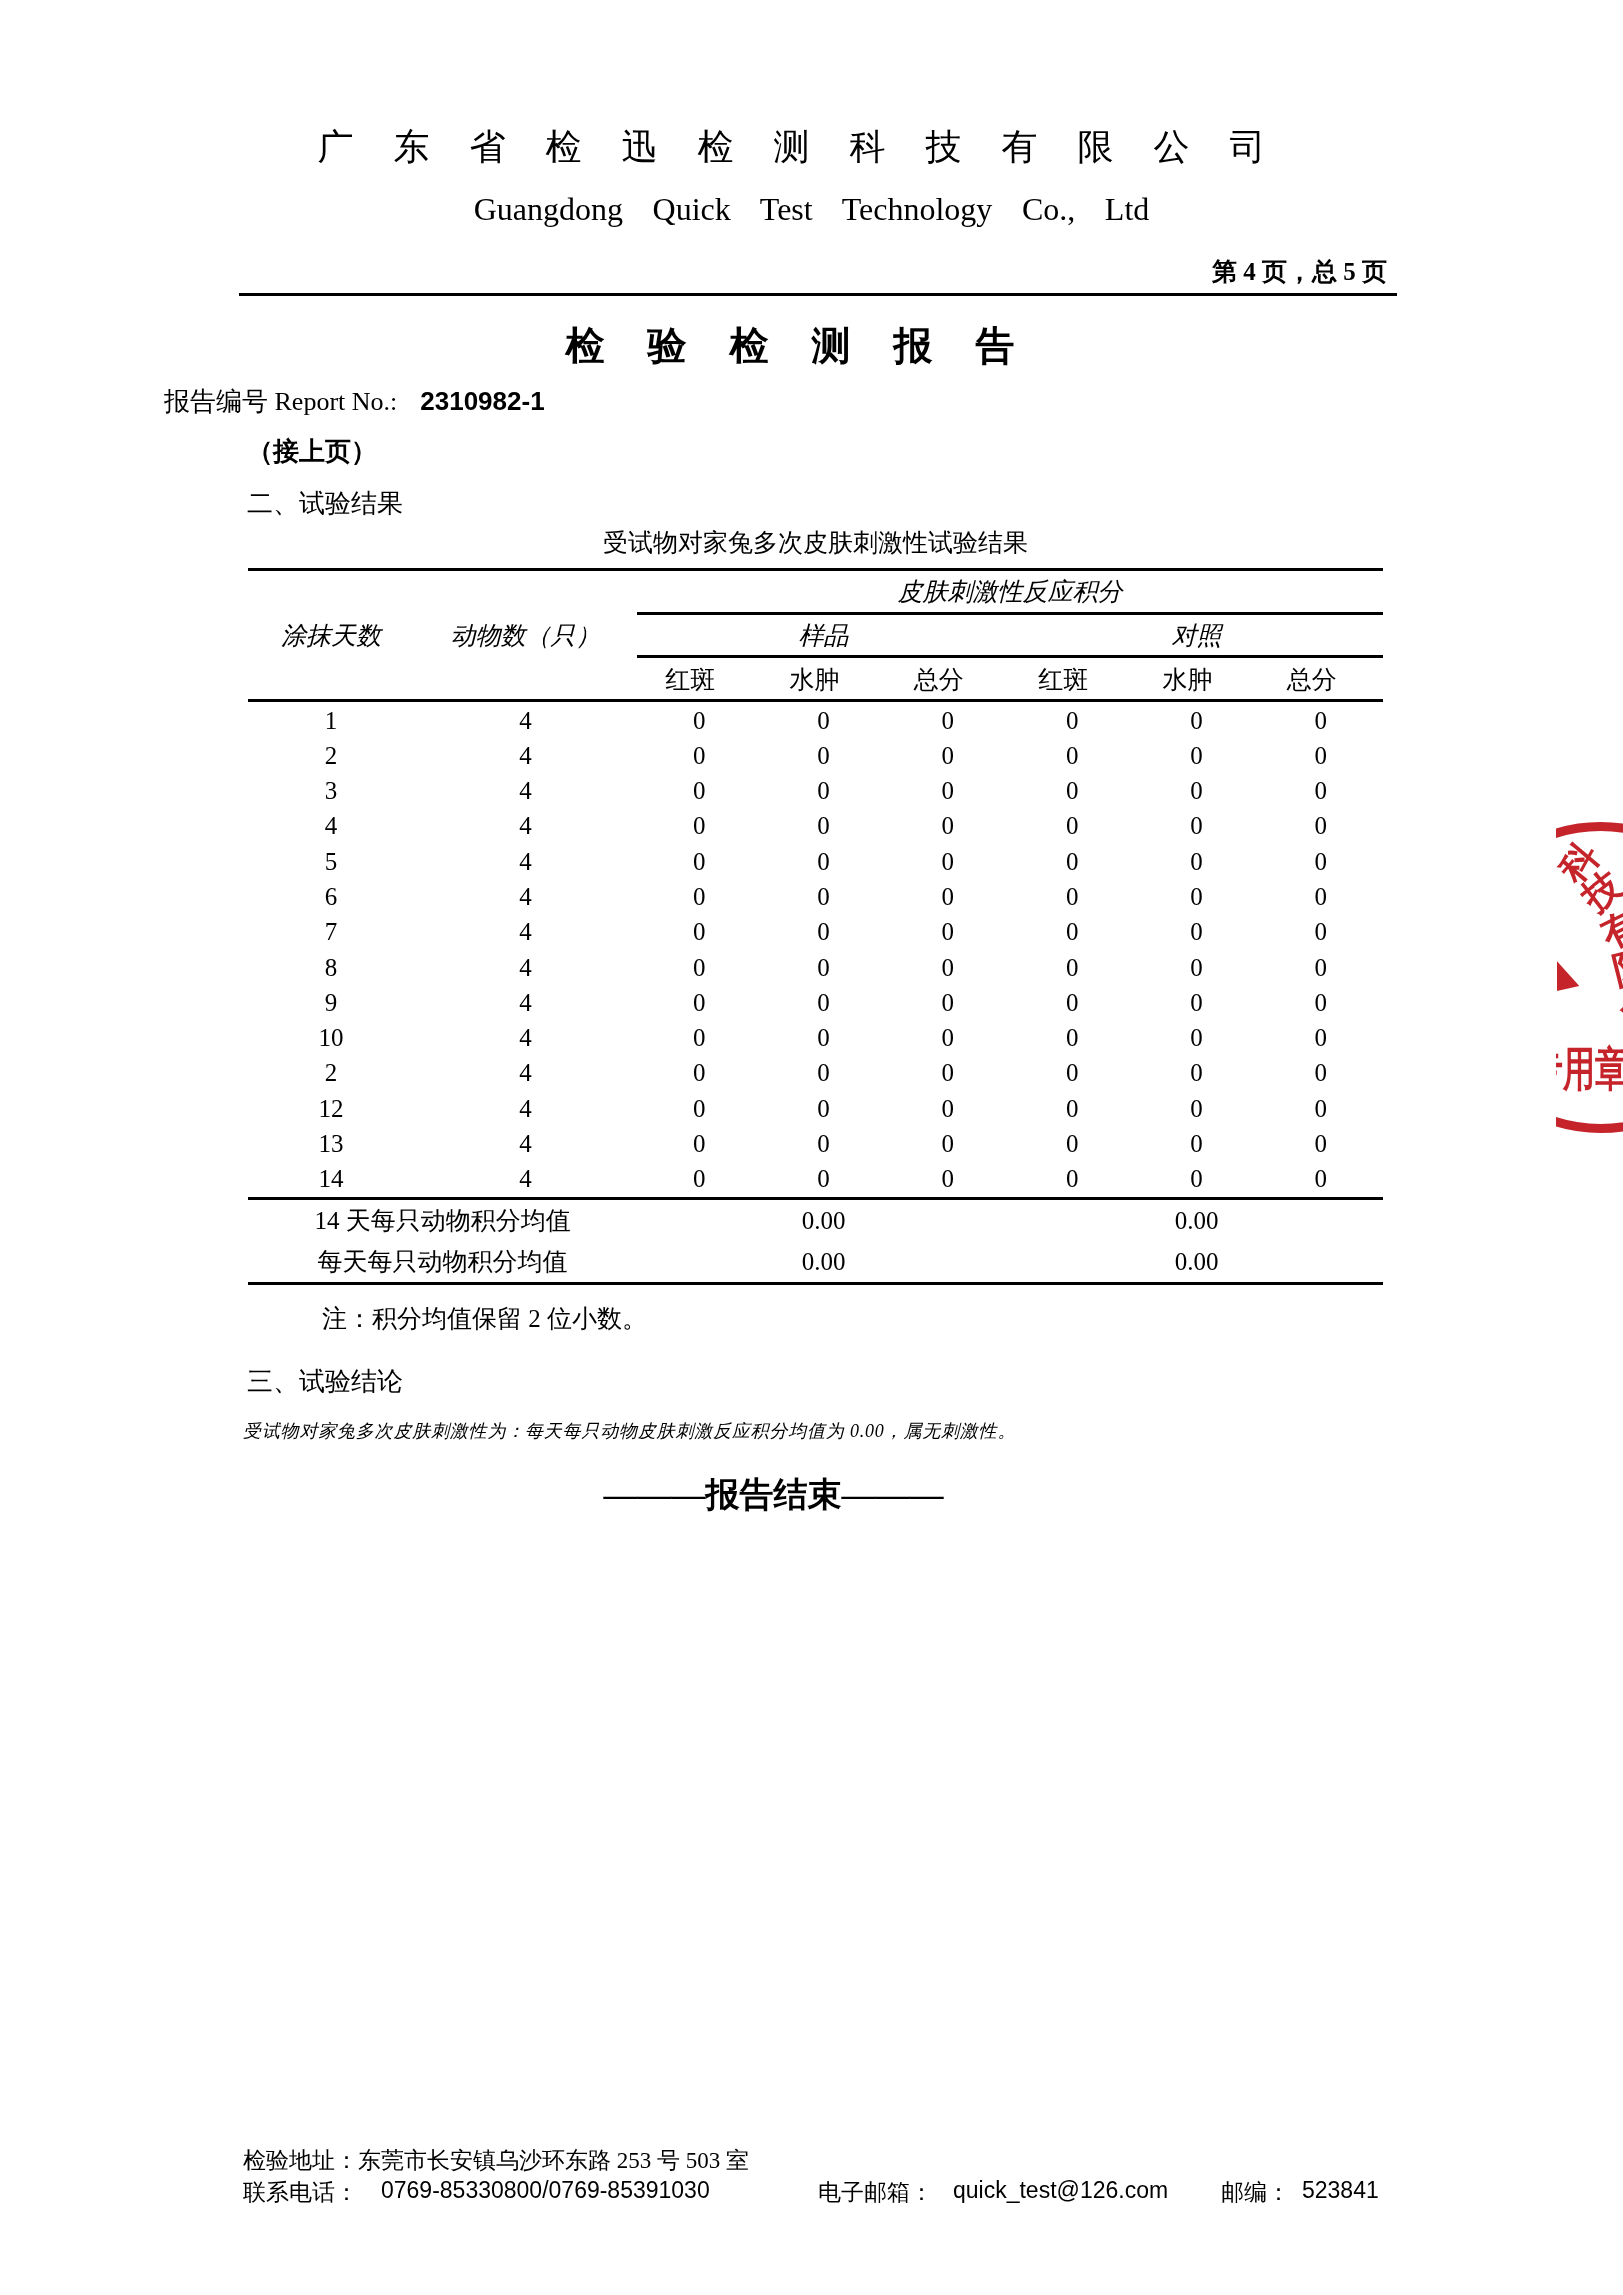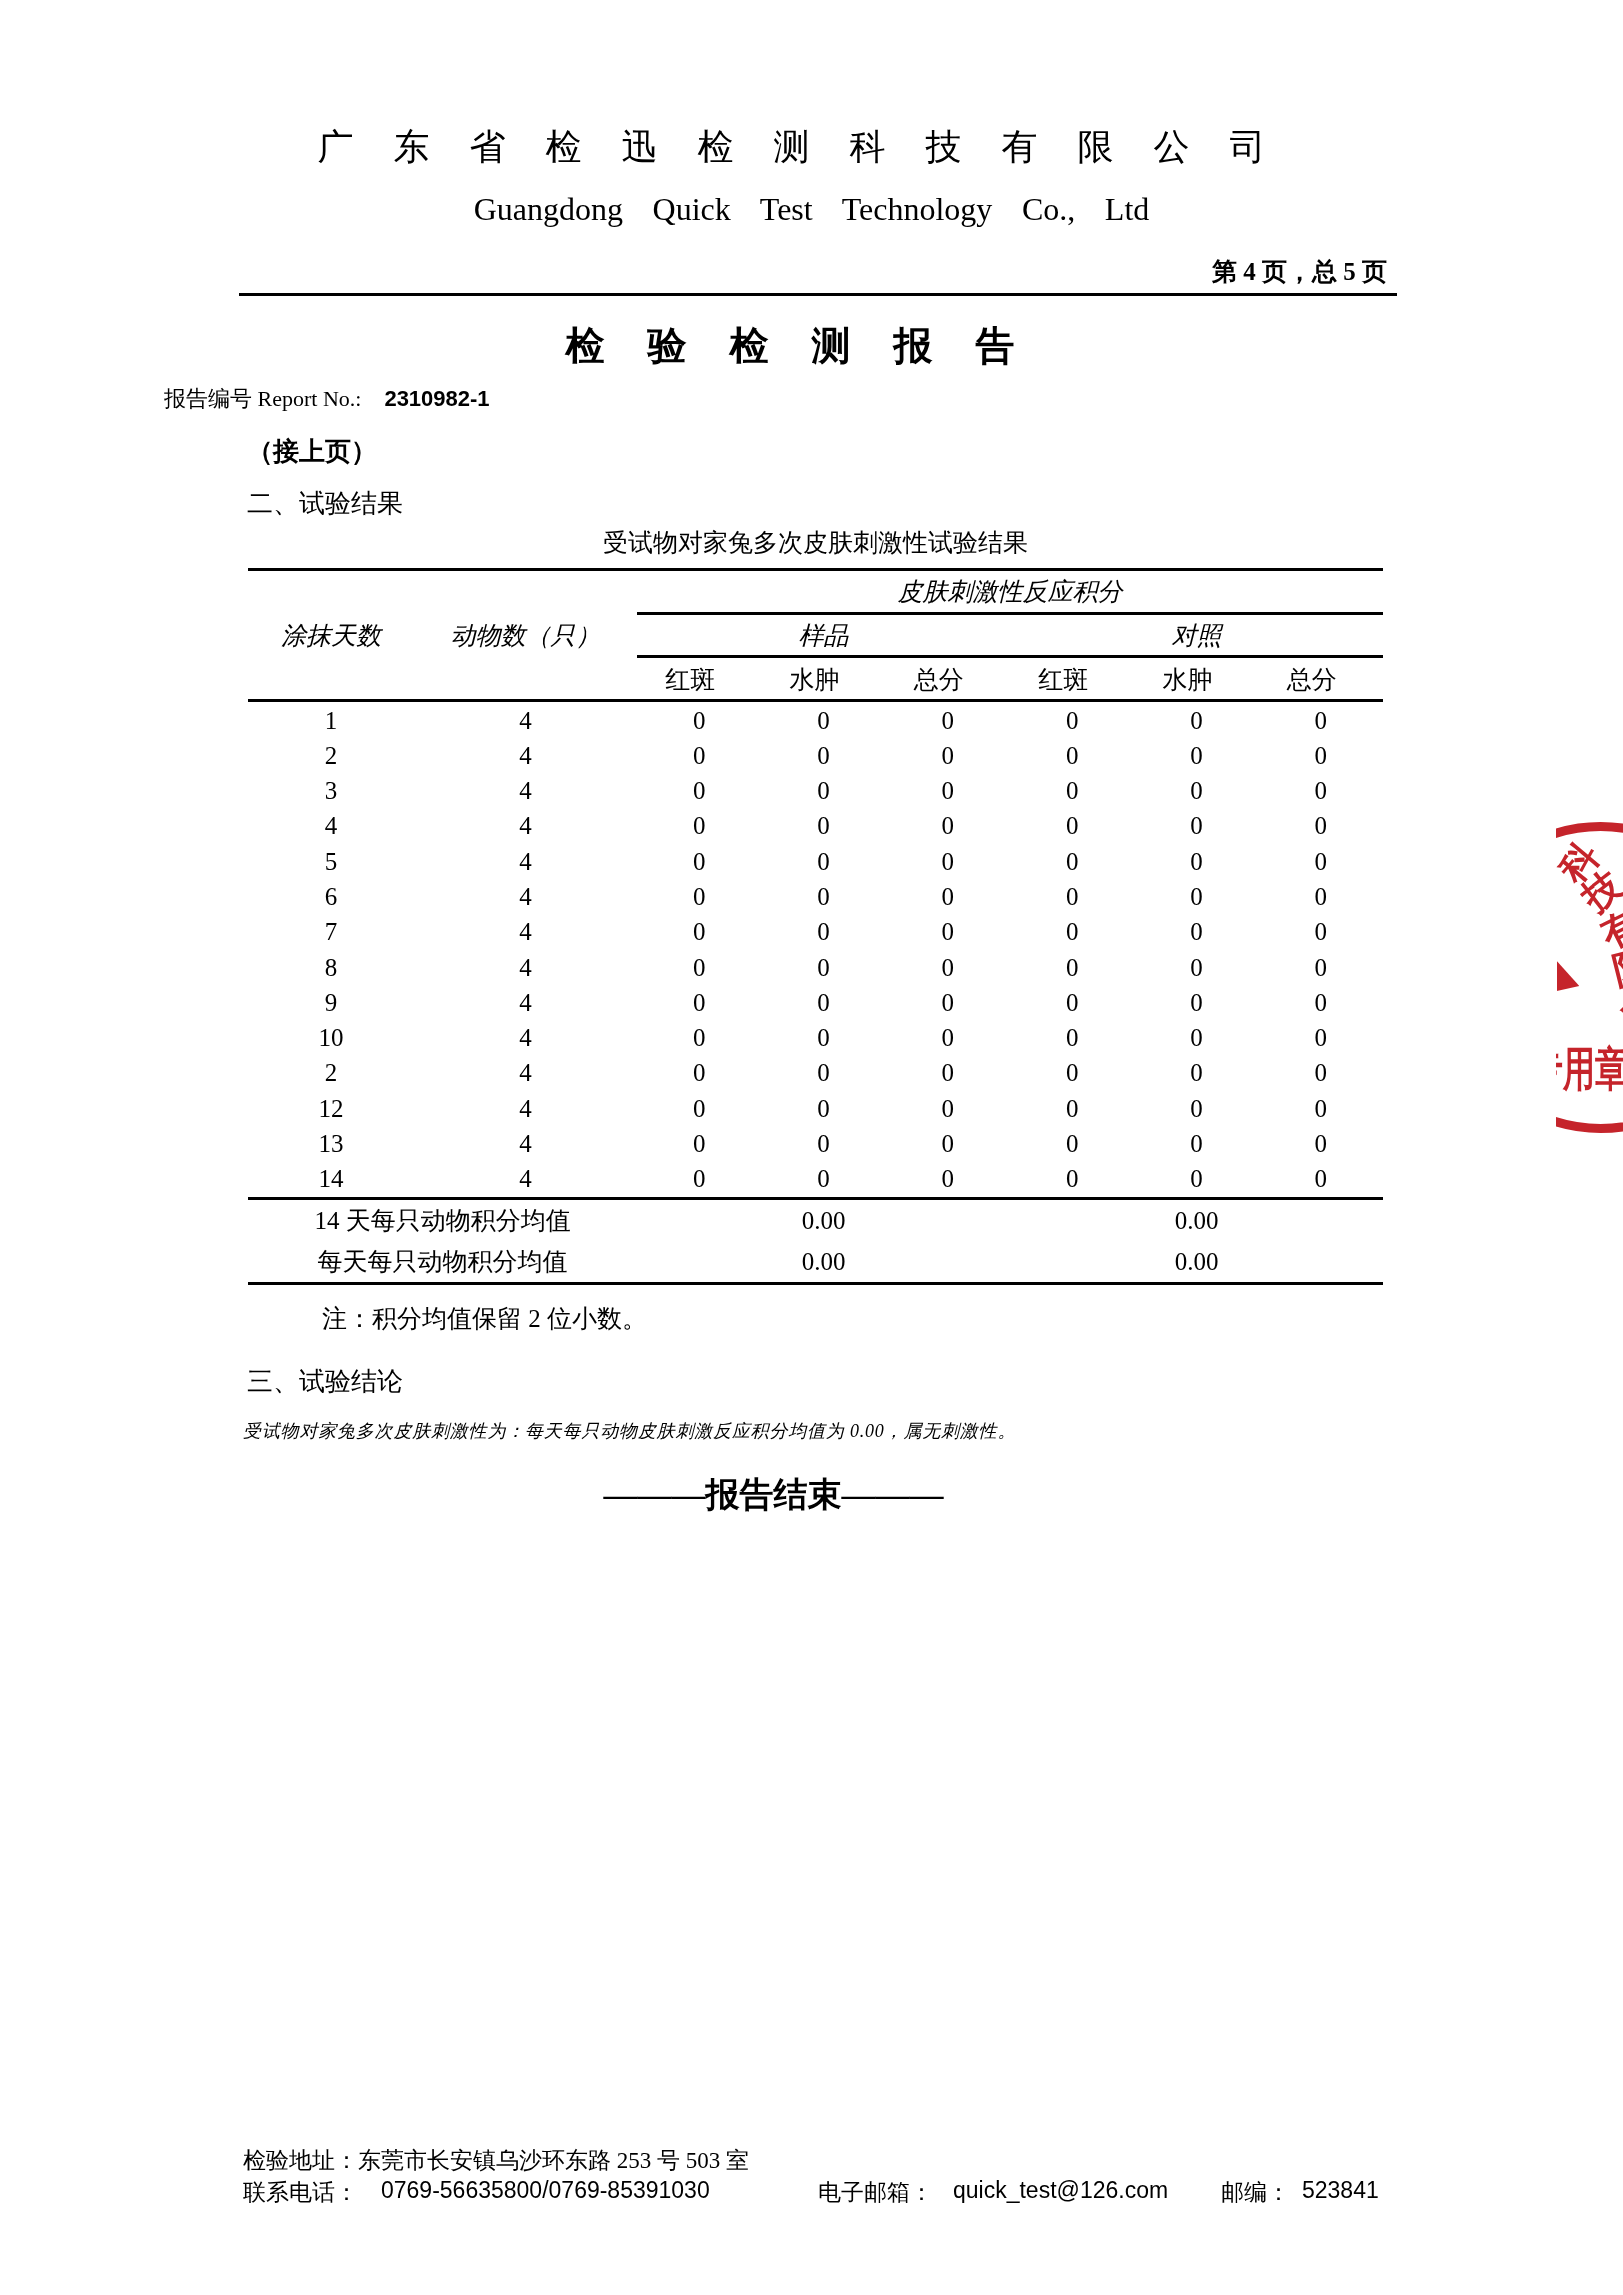--- a/index.html
+++ b/index.html
@@ -20,21 +20,21 @@
     top:191px; left:0; width:100%; text-align:center;
     font-size:32px; word-spacing:21.6px; white-space:nowrap;
   }
   .page-marker { top:255px; right:236px; font-size:25px; font-weight:bold; white-space:nowrap; }
   .header-rule { top:293px; left:239px; width:1158px; height:3.3px; background:#000; }
 
   .report-title {
     top:319px; left:0; width:100%; text-align:center;
     font-size:39px; font-weight:bold; letter-spacing:43px; white-space:nowrap;
   }
-  .report-no-line { top:384px; left:164px; font-size:22px; white-space:nowrap; }
+  .report-no-line { top:384px; left:164px; font-size:26px; white-space:nowrap; }
   .report-no-line .val { margin-left:23px; font-weight:bold; }
   .continued { top:434px; left:247px; font-size:26px; font-weight:bold; }
   .section-2 { top:486px; left:247px; font-size:26px; }
   .table-caption { top:526px; left:248px; width:1135px; text-align:center; font-size:25px; }
 
   
   .rtable { top:568px; left:248px; width:1135px; height:717px; font-size:25px; }
   .rule { position:absolute; background:#000; }
   .rule-top      { top:0;     left:0;     width:1135px; height:3.3px; }
   .rule-mid1     { top:44px;  left:389px; width:746px;  height:2.5px; }
@@ -298,21 +298,21 @@
   <div class="abs note">注：积分均值保留 2 位小数。</div>
   <div class="abs section-3">三、试验结论</div>
   <div class="abs conclusion">受试物对家兔多次皮肤刺激性为：每天每只动物皮肤刺激反应积分均值为 0.00，属无刺激性。</div>
   <div class="abs end-marker">———报告结束———</div>
 
   <div class="abs footer-line1">
     <span>检验地址：</span><span>东莞市长安镇乌沙环东路 253 号 503 室</span>
   </div>
   <div class="abs footer-line2">
     <span class="f-phone-label">联系电话：</span>
-    <span class="f-phone-value sans">0769-56635800/0769-85391030</span>
+    <span class="f-phone-value sans">0769-85330800/0769-85391030</span>
     <span class="f-email-label">电子邮箱：</span>
     <span class="f-email-value sans">quick_test@126.com</span>
     <span class="f-post-label">邮编：</span>
     <span class="f-post-value sans">523841</span>
   </div>
 
   <div class="abs stamp-clip">
     <div class="stamp-ring" style="border-color: rgb(197, 36, 43);"></div>
     <div class="stamp-star" style="background: rgb(197, 36, 43);"></div>
     <span class="stamp-arc-char sc0" style="color: rgb(197, 36, 43);">科</span>

